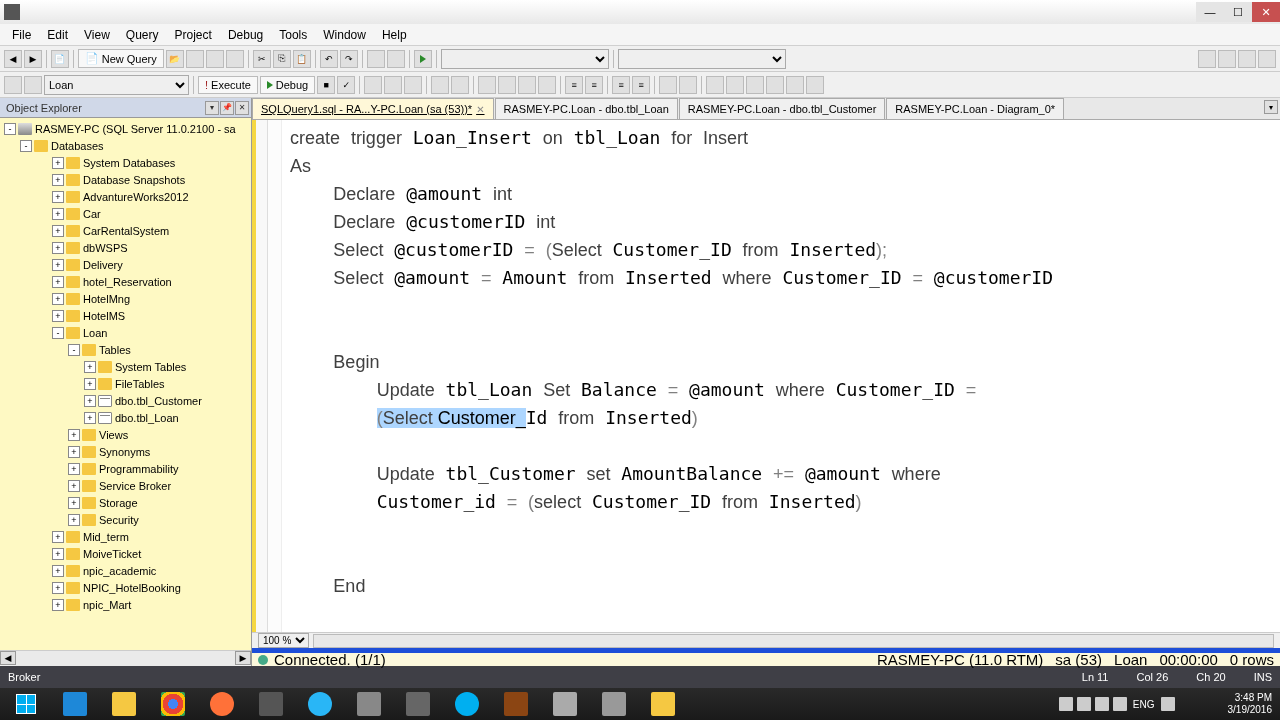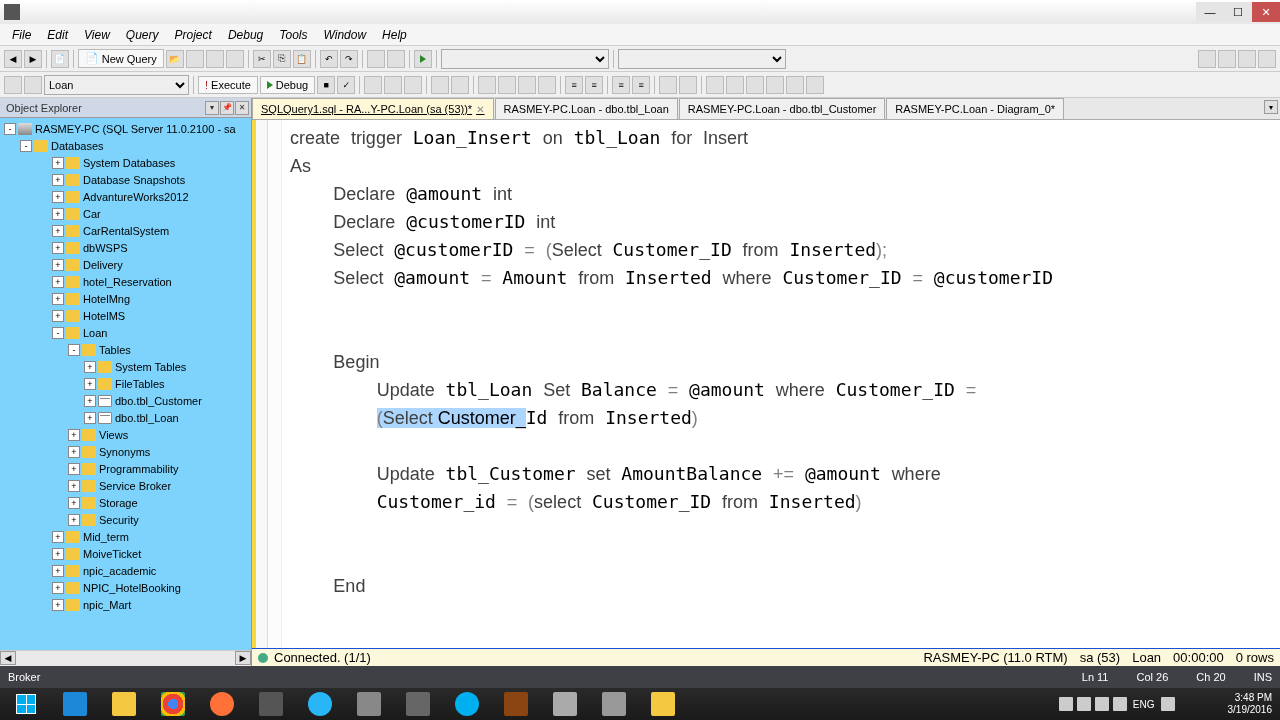--- a/index.html
+++ b/index.html
@@ -6,38 +6,38 @@
 body { width: 1280px; height: 720px; overflow: hidden; background: #f0f0f0; position: relative; }
 
 .titlebar { height: 24px; background: linear-gradient(#fff, #e8e8e8); display: flex; align-items: center; justify-content: center; position: relative; }
 .titlebar-text { font-size: 12px; color: #333; }
 .titlebar-icon { position: absolute; left: 4px; width: 16px; height: 16px; background: #555; }
 .titlebar-btns { position: absolute; right: 0; display: flex; }
 .titlebar-btn { width: 28px; height: 20px; display: flex; align-items: center; justify-content: center; font-size: 11px; cursor: pointer; }
 .titlebar-btn.close { background: #c75050; color: #fff; }
 .titlebar-btn.minmax { background: #e5e5e5; }
 
-.menubar { height: 22px; background: #f5f5f5; display: flex; align-items: center; padding: 0 4px; font-size: 12px; border-bottom: 1px solid #d0d0d0; font-style: italic; }
+.menubar { height: 22px; background: #f5f5f5; display: flex; align-items: center; padding: 0 4px; font-size: 12px; border-bottom: 1px solid #d0d0d0; }
 .menu-item { padding: 2px 8px; cursor: pointer; }
 
 .toolbar { height: 26px; background: #f0f0f0; border-bottom: 1px solid #ccc; display: flex; align-items: center; padding: 0 4px; gap: 2px; }
 .toolbar2 { height: 26px; background: #f0f0f0; border-bottom: 1px solid #ccc; display: flex; align-items: center; padding: 0 4px; gap: 2px; }
 .tb-btn { width: 18px; height: 18px; background: #e0e0e0; border: 1px solid #bbb; cursor: pointer; font-size: 9px; display: flex; align-items: center; justify-content: center; }
 .tb-sep { width: 1px; height: 18px; background: #bbb; margin: 0 2px; }
 .tb-text-btn { padding: 2px 6px; background: #f8f8f8; border: 1px solid #bbb; font-size: 11px; cursor: pointer; display: flex; align-items: center; gap: 3px; }
 .tb-combo { height: 20px; font-size: 11px; border: 1px solid #aaa; }
 .tb-combo.db { width: 145px; }
 .tb-combo.wide { width: 168px; }
 .tb-combo.wide2 { width: 168px; }
 .green-tri { width: 0; height: 0; border-left: 6px solid #2a8a2a; border-top: 4px solid transparent; border-bottom: 4px solid transparent; }
 .exec-red { color: #a02020; }
 
 .main { display: flex; height: calc(100% - 24px - 22px - 26px - 26px - 22px - 32px); }
 
-.object-explorer { width: 252px; border-right: 1px solid #999; background: #7dd3fc; display: flex; flex-direction: column; }
+.object-explorer { width: 252px; border-right: 1px solid #999; background: #fef9c3; display: flex; flex-direction: column; }
 .oe-title { height: 20px; background: #d0d8e8; border-bottom: 1px solid #999; display: flex; align-items: center; padding: 0 6px; font-size: 11px; color: #333; position: relative; }
 .oe-title-btns { position: absolute; right: 2px; display: flex; gap: 1px; }
 .oe-title-btn { width: 14px; height: 14px; background: #e0e0e0; border: 1px solid #999; font-size: 8px; cursor: pointer; display:flex;align-items:center;justify-content:center;}
 .oe-toolbar { height: 22px; background: #f0f0f0; border-bottom: 1px solid #ccc; display: flex; align-items: center; padding: 0 4px; gap: 4px; font-size: 11px; }
 .oe-connect { color: #333; cursor: pointer; }
 .oe-tbtn { width: 16px; height: 16px; background: #e0e0e0; border: 1px solid #bbb; cursor: pointer; }
 .oe-tree { flex: 1; overflow-y: auto; overflow-x: hidden; font-size: 11px; padding: 2px 0; position: relative; }
 .oe-tree::-webkit-scrollbar { width: 16px; }
 .oe-tree::-webkit-scrollbar-track { background: #f0f0f0; }
 .oe-tree::-webkit-scrollbar-thumb { background: #c0c0c0; border: 1px solid #999; }
@@ -62,21 +62,21 @@
 .outline-margin { width: 14px; background: #fcfcfc; border-right: 1px solid #eee; }
 .code-content { flex: 1; padding: 4px 8px; font-family: Consolas, monospace; font-size: 18px; line-height: 28px; overflow: auto; white-space: pre; color: #000; }
 .kw { color: #404040; }
 .op { color: #808080; }
 .sel-hl { background: #add6ff; }
 
 .zoom-bar { height: 16px; background: #f0f0f0; border-top: 1px solid #ccc; display: flex; align-items: center; font-size: 10px; padding: 0 6px; gap: 4px; }
 .zoom-combo { font-size: 10px; border: 1px solid #aaa; }
 .hscroll { flex: 1; height: 14px; background: #e8e8e8; border: 1px solid #bbb; }
 
-.conn-status { height: 18px; background: #fcf8dc; border-top: 1px solid #1d4ed8; display: flex; align-items: center; font-size: 13px; padding: 0 6px; gap: 6px; }
+.conn-status { height: 18px; background: #fcf8dc; border-top: 5px solid #1d4ed8; display: flex; align-items: center; font-size: 15px; padding: 0 6px; gap: 6px; }
 .conn-icon { width: 10px; height: 10px; background: #4a8; border-radius: 50%; }
 .conn-right { margin-left: auto; display: flex; gap: 12px; }
 
 .statusbar { height: 22px; background: #3f3f46; color: #fff; display: flex; align-items: center; font-size: 11px; padding: 0 8px; }
 .status-right { margin-left: auto; display: flex; gap: 28px; }
 
 .taskbar { height: 32px; background: linear-gradient(#2a2a2a, #1a1a1a); display: flex; align-items: center; padding: 0 2px; gap: 1px; }
 .task-btn { width: 48px; height: 30px; display: flex; align-items: center; justify-content: center; cursor: pointer; }
 .task-icon { width: 24px; height: 24px; border-radius: 2px; }
 .start-icon { background: #fff; display:grid; grid-template-columns: 1fr 1fr; grid-template-rows: 1fr 1fr; gap:1px; padding:1px; width:20px; height:20px;}
@@ -426,20 +426,24 @@
     <span class="kw">Begin</span>
         <span class="kw">Update</span> tbl_Loan <span class="kw">Set</span> Balance <span class="op">=</span> @amount <span class="kw">where</span> Customer_ID <span class="op">=</span>
         <span class="sel-hl"><span class="op">(</span><span class="kw">Select</span> Customer_</span>Id <span class="kw">from</span> Inserted<span class="op">)</span>
 
         <span class="kw">Update</span> tbl_Customer <span class="kw">set</span> AmountBalance <span class="op">+=</span> @amount <span class="kw">where</span>
         Customer_id <span class="op">=</span> <span class="op">(</span><span class="kw">select</span> Customer_ID <span class="kw">from</span> Inserted<span class="op">)</span>
 
 
     <span class="kw">End</span></div>
     </div>
+    <div class="zoom-bar">
+      <select class="zoom-combo"><option>100 %</option></select>
+      <div class="hscroll"></div>
+    </div>
     <div class="conn-status">
       <span class="conn-icon"></span>
       <span>Connected. (1/1)</span>
       <div class="conn-right">
         <span>RASMEY-PC (11.0 RTM)</span>
         <span>sa (53)</span>
         <span>Loan</span>
         <span>00:00:00</span>
         <span>0 rows</span>
       </div>

